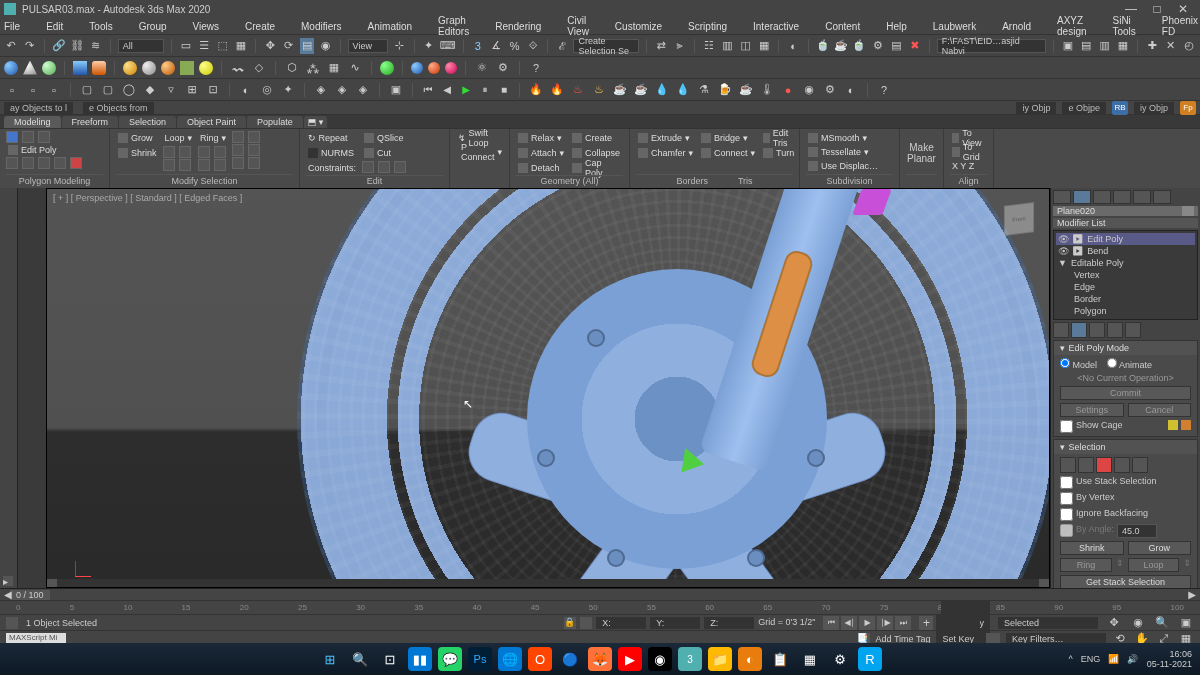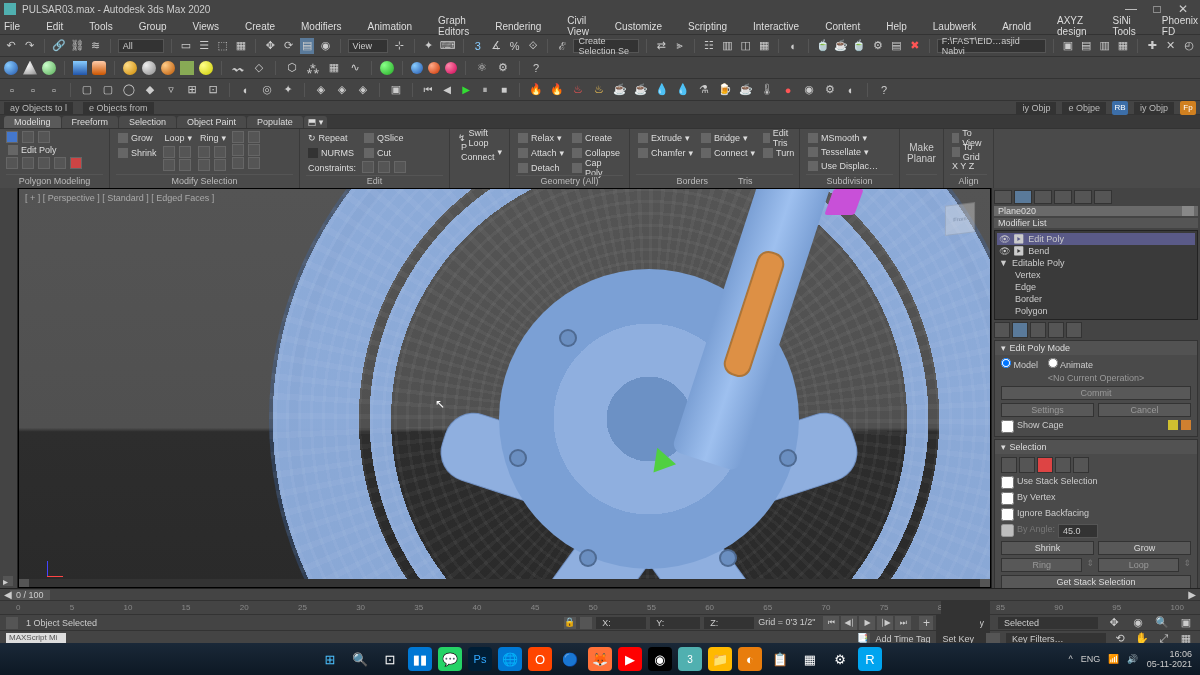--- a/index.html
+++ b/index.html
@@ -27,27 +27,27 @@
 .tab.sel { background: #5a5a5a; }
 .ribbon { background: #4a4a4a; height: 60px; display: flex; border-top: 1px solid #333; }
 .rgroup { border-right: 1px solid #3a3a3a; padding: 2px 6px; display: flex; flex-direction: column; font-size: 9px; color: #ccc; }
 .rgroup .rtitle { text-align: center; color: #bbb; font-size: 9px; height: 12px; display: flex; align-items: center; justify-content: center; border-top: 1px solid #555; margin-top: auto; }
 .rb { display: flex; align-items: center; gap: 3px; height: 14px; font-size: 9px; color: #ddd; padding: 0 2px; }
 .rb .ri { width: 10px; height: 10px; background: #666; display: inline-block; }
 .rgrid { display: flex; flex-direction: column; gap: 1px; }
 .rrow { display: flex; gap: 4px; }
 .smsq { width: 12px; height: 12px; background: #555; border: 1px solid #666; }
 .content { display: flex; height: 400px; background: #3a3a3a; }
-.viewport { flex: 1; position: relative; background: linear-gradient(to bottom, #545454 0%, #505050 60%, #2d2d2d 61%, #2a2a2a 100%); border: 1px solid #000; overflow: hidden; }
+.viewport { flex: 1; position: relative; background: linear-gradient(to bottom, #545454 0%, #505050 60%, #2d2d2d 61%, #2a2a2a 100%); border: 1px solid #000; overflow: hidden; margin-left: 28px; }
 .vplabel { position: absolute; top: 4px; left: 6px; font-size: 9px; color: #aaa; }
 .cursor { position: absolute; top: 208px; left: 416px; color: #fff; font-size: 12px; }
 .axis { position: absolute; bottom: 8px; left: 24px; width: 24px; height: 24px; }
 .axis .z { position: absolute; width: 1px; height: 16px; background: #44f; left: 4px; bottom: 2px; }
 .axis .x { position: absolute; width: 16px; height: 1px; background: #f44; left: 4px; bottom: 2px; }
-.rightpanel { width: 209px; background: #444; border-left: 1px solid #222; display: flex; flex-direction: column; font-size: 9px; color: #ccc; padding: 2px; gap: 2px; }
+.rightpanel { width: 150px; background: #444; border-left: 1px solid #222; display: flex; flex-direction: column; font-size: 9px; color: #ccc; padding: 2px; gap: 2px; }
 .rptabs { display: flex; gap: 2px; height: 14px; }
 .rptab { width: 18px; height: 14px; background: #555; border: 1px solid #333; }
 .rptab.sel { background: #5a7a9a; }
 .namebox { background: #6a6a6a; color: #ddd; height: 14px; display: flex; align-items: center; padding: 0 4px; }
 .modlist { background: #555; color: #ddd; height: 14px; display: flex; align-items: center; padding: 0 4px; }
 .stack { background: #3a3a3a; border: 1px solid #222; padding: 2px; }
 .stitem { display: flex; align-items: center; gap: 4px; height: 12px; padding: 0 2px; }
 .stitem.sel { background: #5a5a88; }
 .stsub { padding-left: 18px; }
 .stbtns { display: flex; gap: 2px; }

